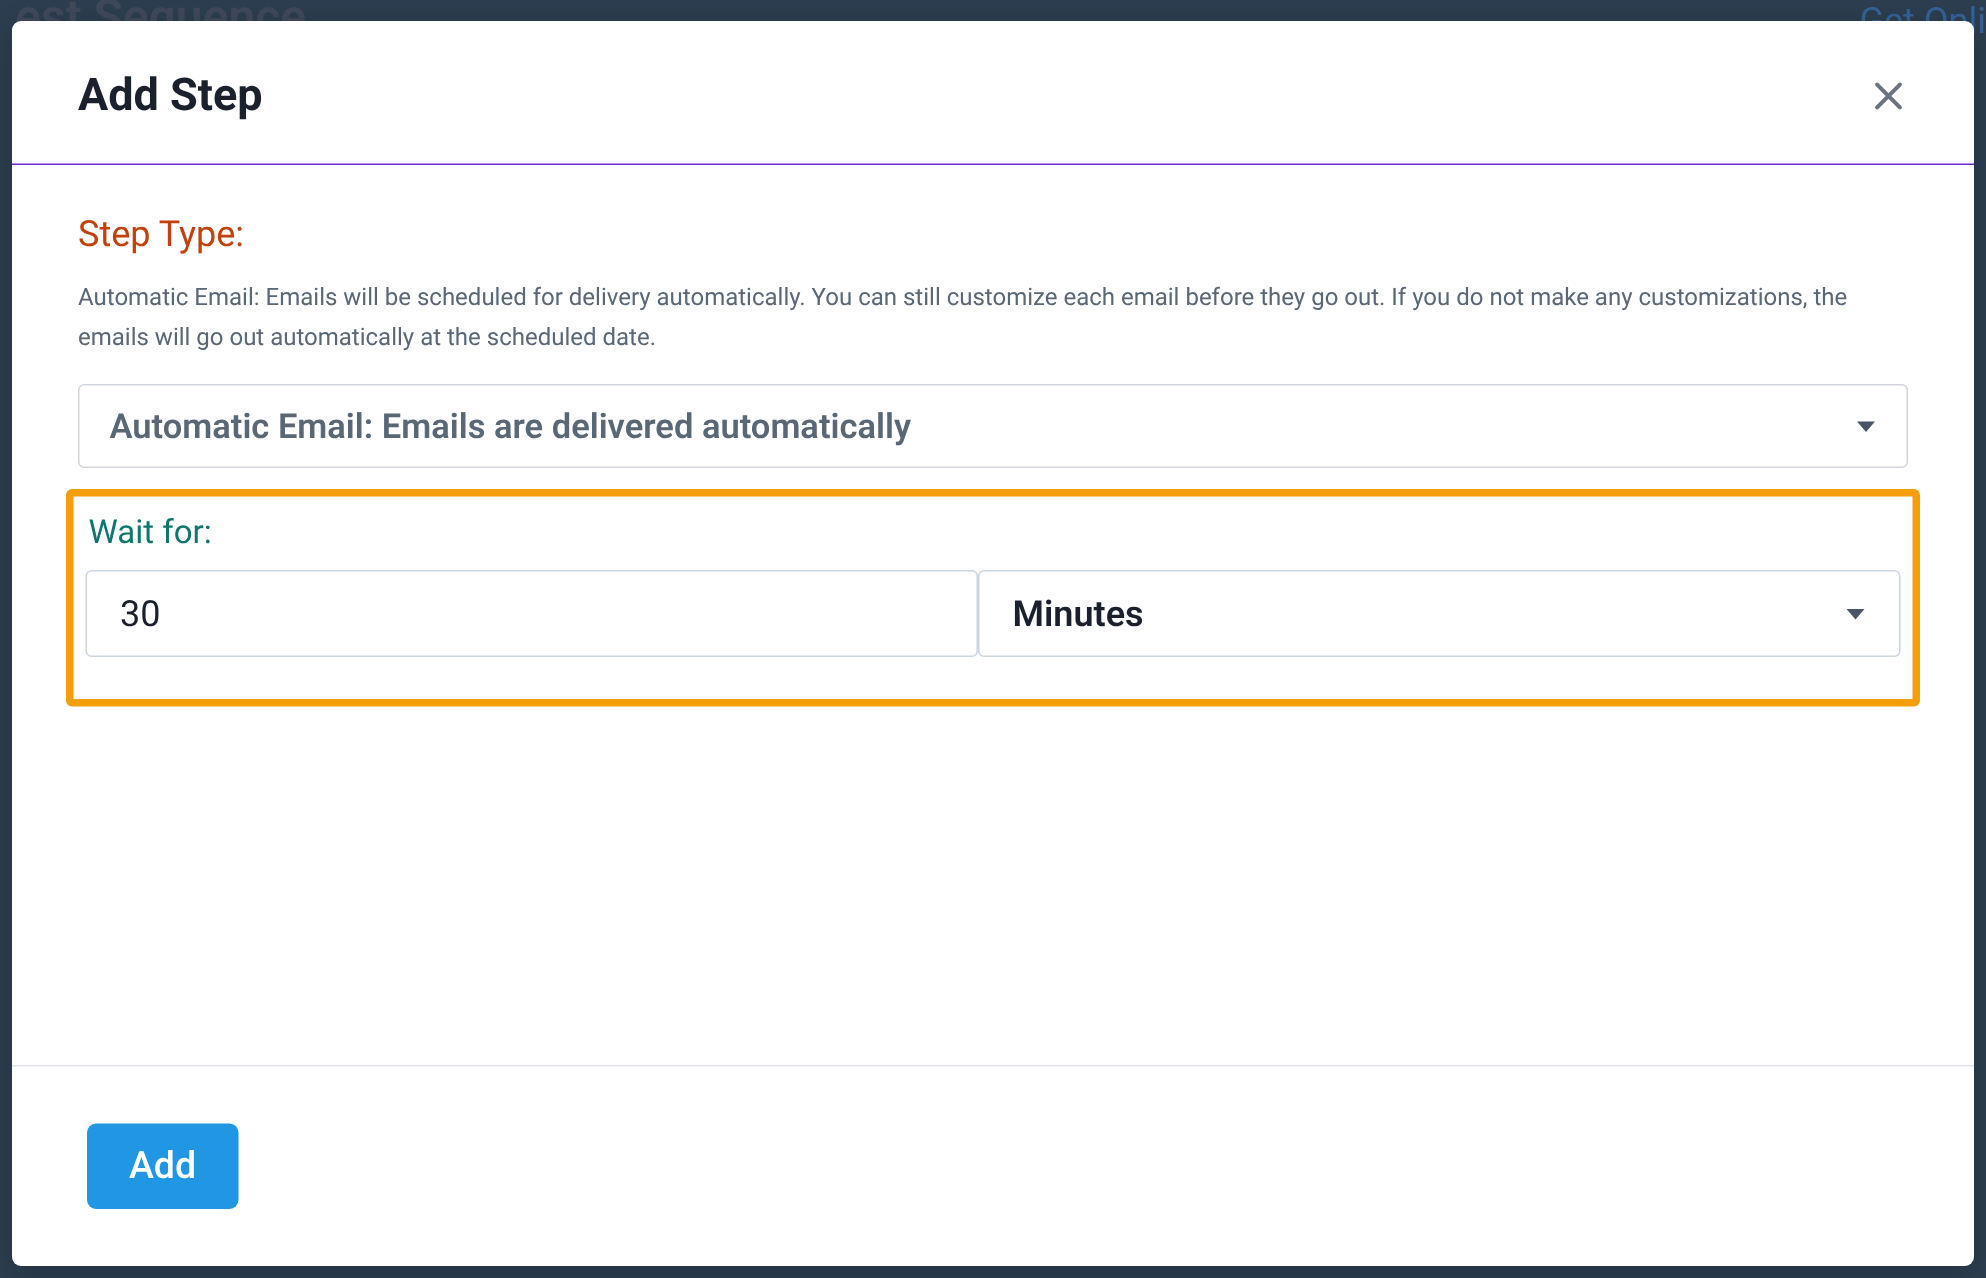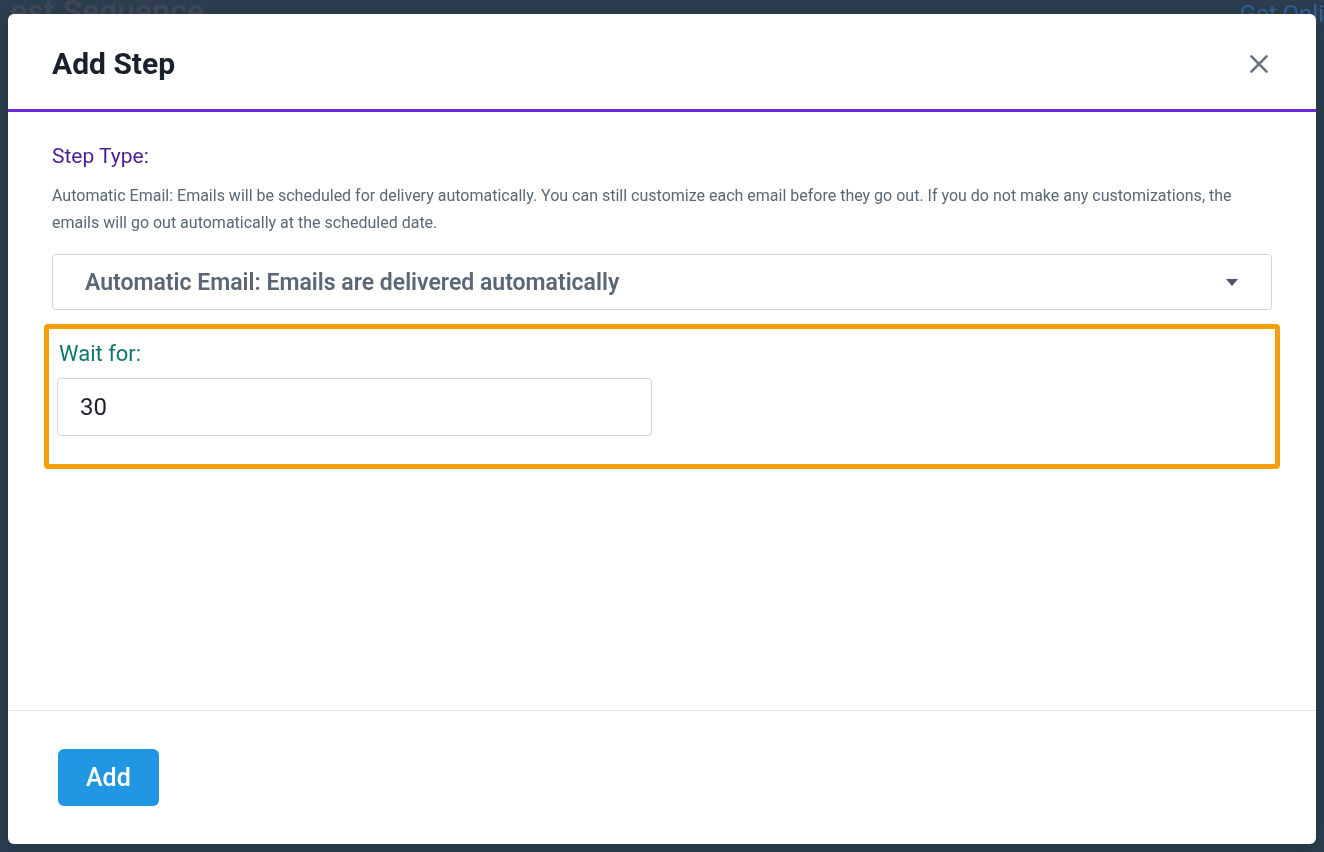--- a/index.html
+++ b/index.html
@@ -42,21 +42,21 @@
     border-radius: 6px;
     display: flex;
     flex-direction: column;
     box-shadow: 0 4px 20px rgba(0,0,0,0.2);
   }
   .modal-header {
     display: flex;
     justify-content: space-between;
     align-items: center;
     padding: 32px 40px 28px 44px;
-    border-bottom: 3px solid #6d28d9;
+    border-bottom: 1px solid #6d28d9;
   }
   .modal-title {
     font-size: 30px;
     font-weight: 700;
     color: #1a202c;
   }
   .close-btn {
     background: none;
     border: none;
     cursor: pointer;
@@ -68,39 +68,39 @@
   }
   .close-btn svg {
     width: 26px;
     height: 26px;
   }
   .modal-body {
     flex: 1;
     padding: 32px 44px 20px 44px;
   }
   .step-type-label {
-    font-size: 21px;
-    color: #4c1d95;
+    font-size: 24px;
+    color: #c2410c;
     margin-bottom: 14px;
   }
   .step-type-description {
     font-size: 16px;
     color: #5a6775;
     line-height: 1.7;
     margin-bottom: 18px;
   }
   .select-wrapper {
     position: relative;
     border: 1px solid #d1d5db;
     border-radius: 4px;
     background: #fff;
     height: 56px;
     display: flex;
     align-items: center;
-    padding: 0 32px;
+    padding: 0 20px;
     cursor: pointer;
   }
   .select-text {
     font-size: 23px;
     color: #5a6775;
     font-weight: 600;
     flex: 1;
   }
   .select-caret {
     color: #4a5568;
@@ -207,20 +207,28 @@
         <svg width="14" height="10" viewBox="0 0 14 10" fill="currentColor">
           <path d="M1 1 L7 8 L13 1 Z"></path>
         </svg>
       </span>
     </div>
 
     <div class="highlight-box">
       <div class="wait-label">Wait for:</div>
       <div class="wait-row">
         <input class="wait-input" type="text" value="30" style="">
+        <div class="unit-select">
+          <span class="unit-text">Minutes</span>
+          <span class="select-caret">
+            <svg width="14" height="10" viewBox="0 0 14 10" fill="currentColor">
+              <path d="M1 1 L7 8 L13 1 Z"></path>
+            </svg>
+          </span>
+        </div>
       </div>
     </div>
 
   </div>
 
   <div class="modal-footer">
     <button class="add-btn">Add</button>
   </div>
 </div>
 

